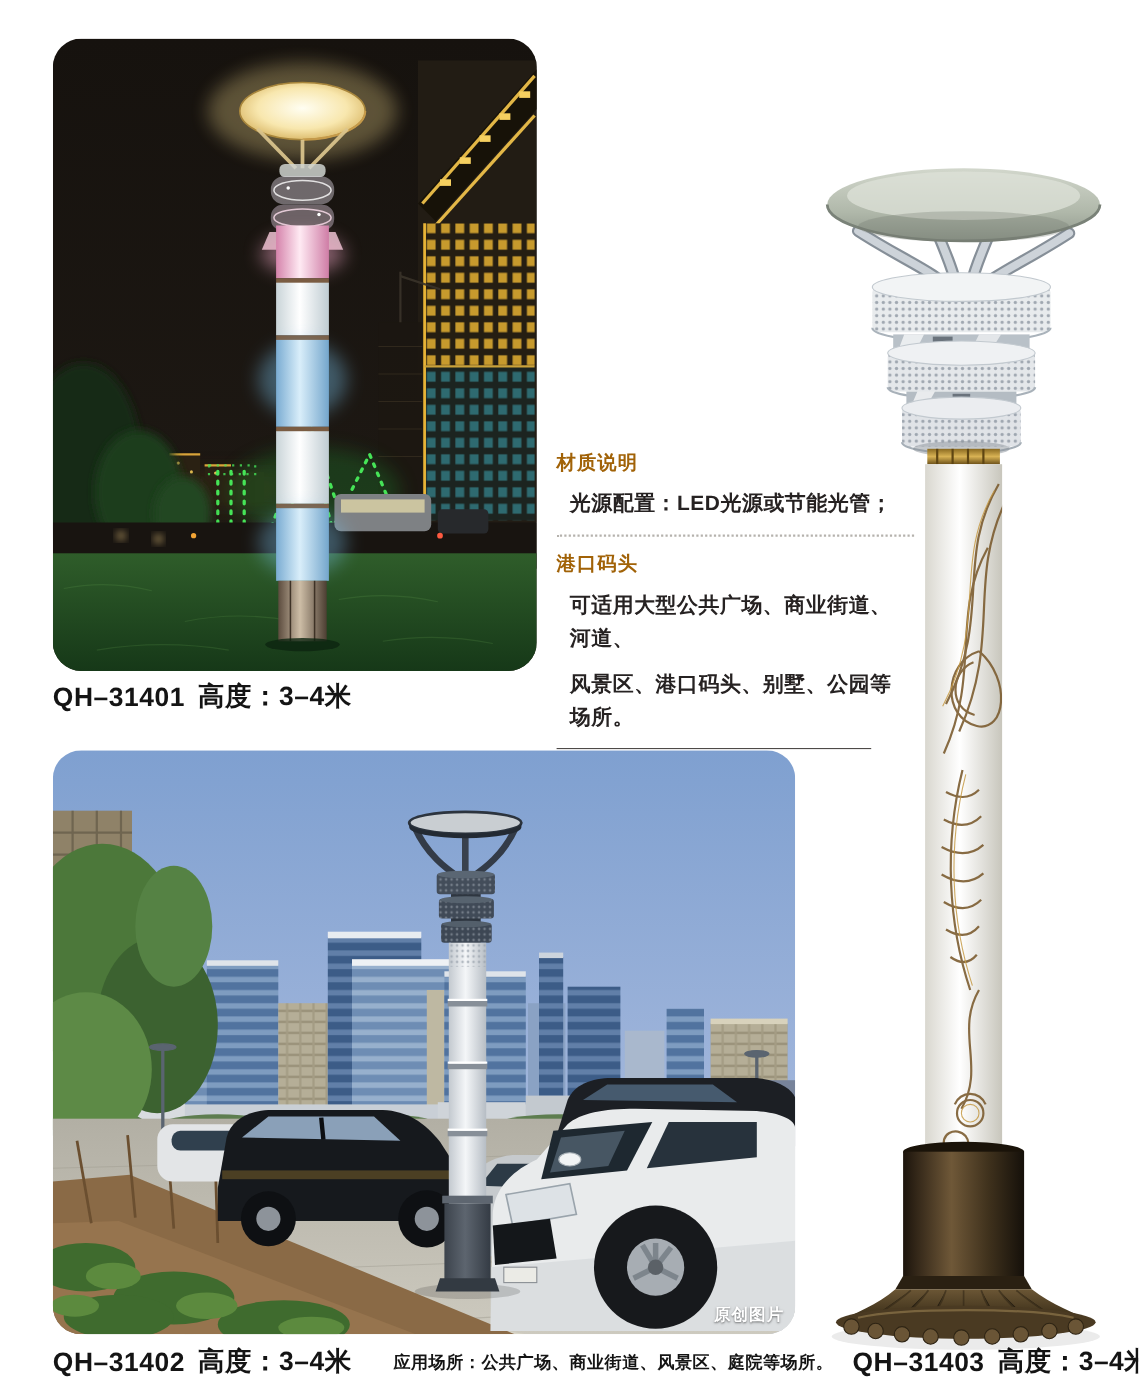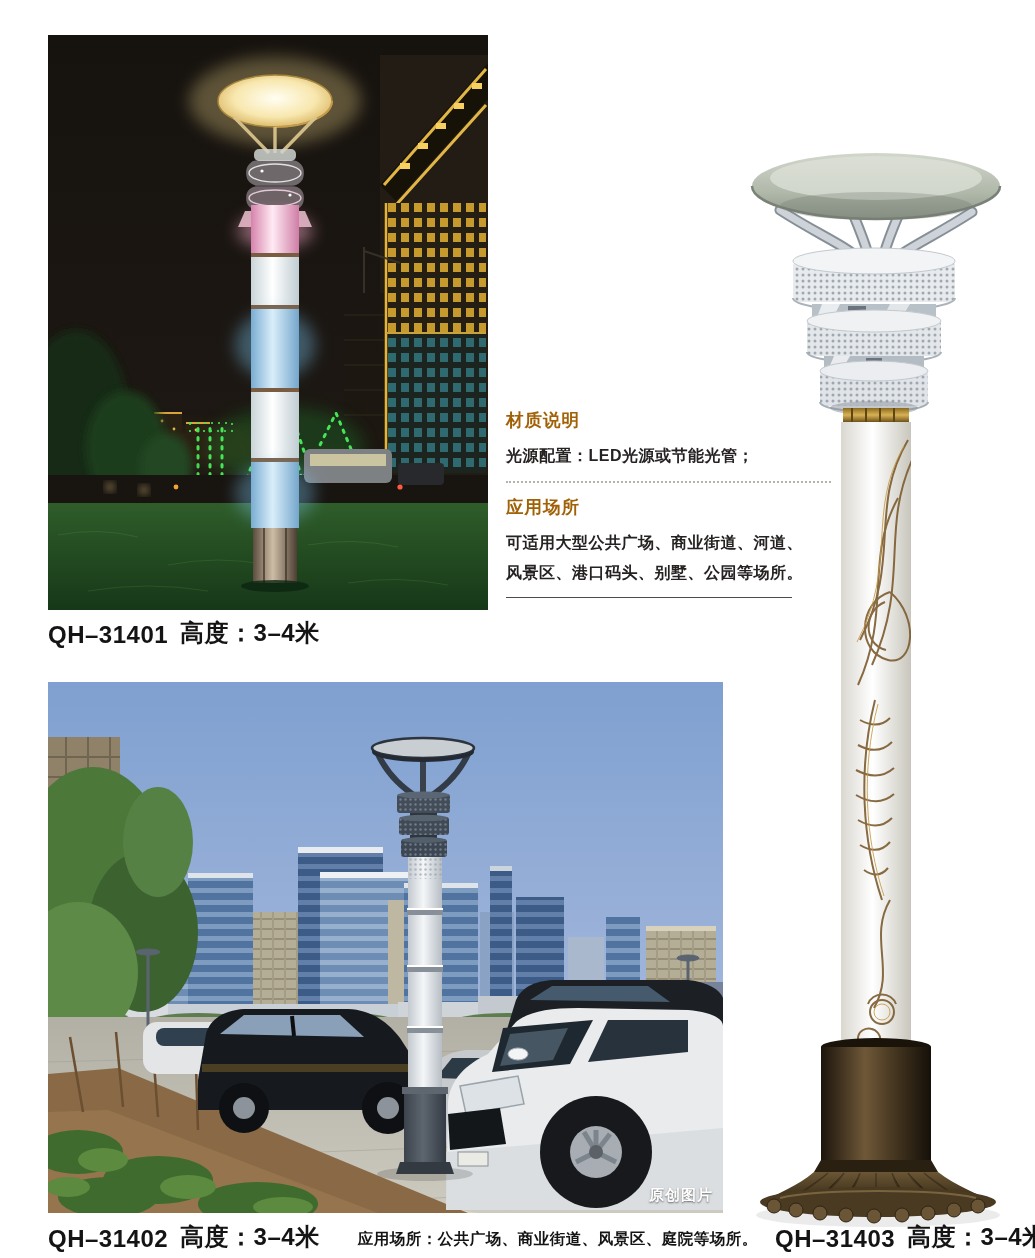--- a/index.html
+++ b/index.html
@@ -1,32 +1,32 @@
 <!DOCTYPE html>
 <html><head>
 <meta charset="utf-8">
 <style>
   html,body{margin:0;padding:0;background:#ffffff;}
   .page{position:relative;width:1035px;height:1258px;background:#fff;overflow:hidden;
         font-family:"Liberation Sans","DejaVu Sans",sans-serif;}
   figure{margin:0;padding:0;}
-  .photo{position:absolute;overflow:hidden;}
+  .photo{position:absolute;overflow:hidden;border-radius:26px;}
   .photo-night{left:48px;top:35px;width:440px;height:575px;}
   .photo-day{left:48px;top:682px;width:675px;height:531px;}
   .product-shot{left:740px;top:140px;width:295px;height:1090px;}
   .caption{position:absolute;display:flex;align-items:flex-end;gap:12px;color:#141414;
            font-weight:bold;white-space:nowrap;}
   .caption .model,.caption .height{font-size:24px;letter-spacing:.5px;}
   .caption .note{font-size:15.5px;margin-left:26px;padding-bottom:3px;letter-spacing:.5px;}
   .cap1{left:48px;top:617px;}
   .cap2{left:48px;top:1221px;}
   .cap3{left:775px;top:1221px;}
   .spec{position:absolute;left:506px;top:408px;width:330px;color:#262222;}
   .spec h3{margin:0 0 9px 0;font-size:17.5px;font-weight:bold;color:#a16207;letter-spacing:1px;}
-  .spec p{margin:0;font-size:16px;font-weight:bold;line-height:30px;letter-spacing:.5px;}
+  .spec p{margin:12px;font-size:19px;font-weight:bold;line-height:30px;letter-spacing:.5px;}
   .divider-dotted{border:none;border-top:2px dotted #b5b2ad;margin:10px 0 12px 0;width:325px;}
   .divider-solid{border:none;border-top:1.5px solid #4d4a48;margin:9px 0 0 0;width:286px;}
   .wm{position:absolute;right:10px;bottom:8px;color:#ffffff;font-size:15px;font-weight:bold;
       letter-spacing:1px;text-shadow:0 1px 2px rgba(0,0,0,.55);}
 </style>
 </head>
 <body>
 
 <div class="page">
 
@@ -225,21 +225,21 @@
 
   <div class="caption cap1">
     <span class="model">QH–31401</span>
     <span class="height">高度：3–4米</span>
   </div>
 
   <aside class="spec">
     <h3>材质说明</h3>
     <p>光源配置：LED光源或节能光管；</p>
     <hr class="divider-dotted">
-    <h3>应用场所</h3>
+    <h3>港口码头</h3>
     <p>可适用大型公共广场、商业街道、河道、</p>
     <p>风景区、港口码头、别墅、公园等场所。</p>
     <hr class="divider-solid">
   </aside>
 
   <figure class="photo photo-day">
   <svg viewBox="0 0 675 531" width="675" height="531" preserveAspectRatio="none">
     <defs>
       <linearGradient id="dSky" x1="0" y1="0" x2="0" y2="1">
             <stop offset="0" stop-color="#7fa0d0"></stop>

